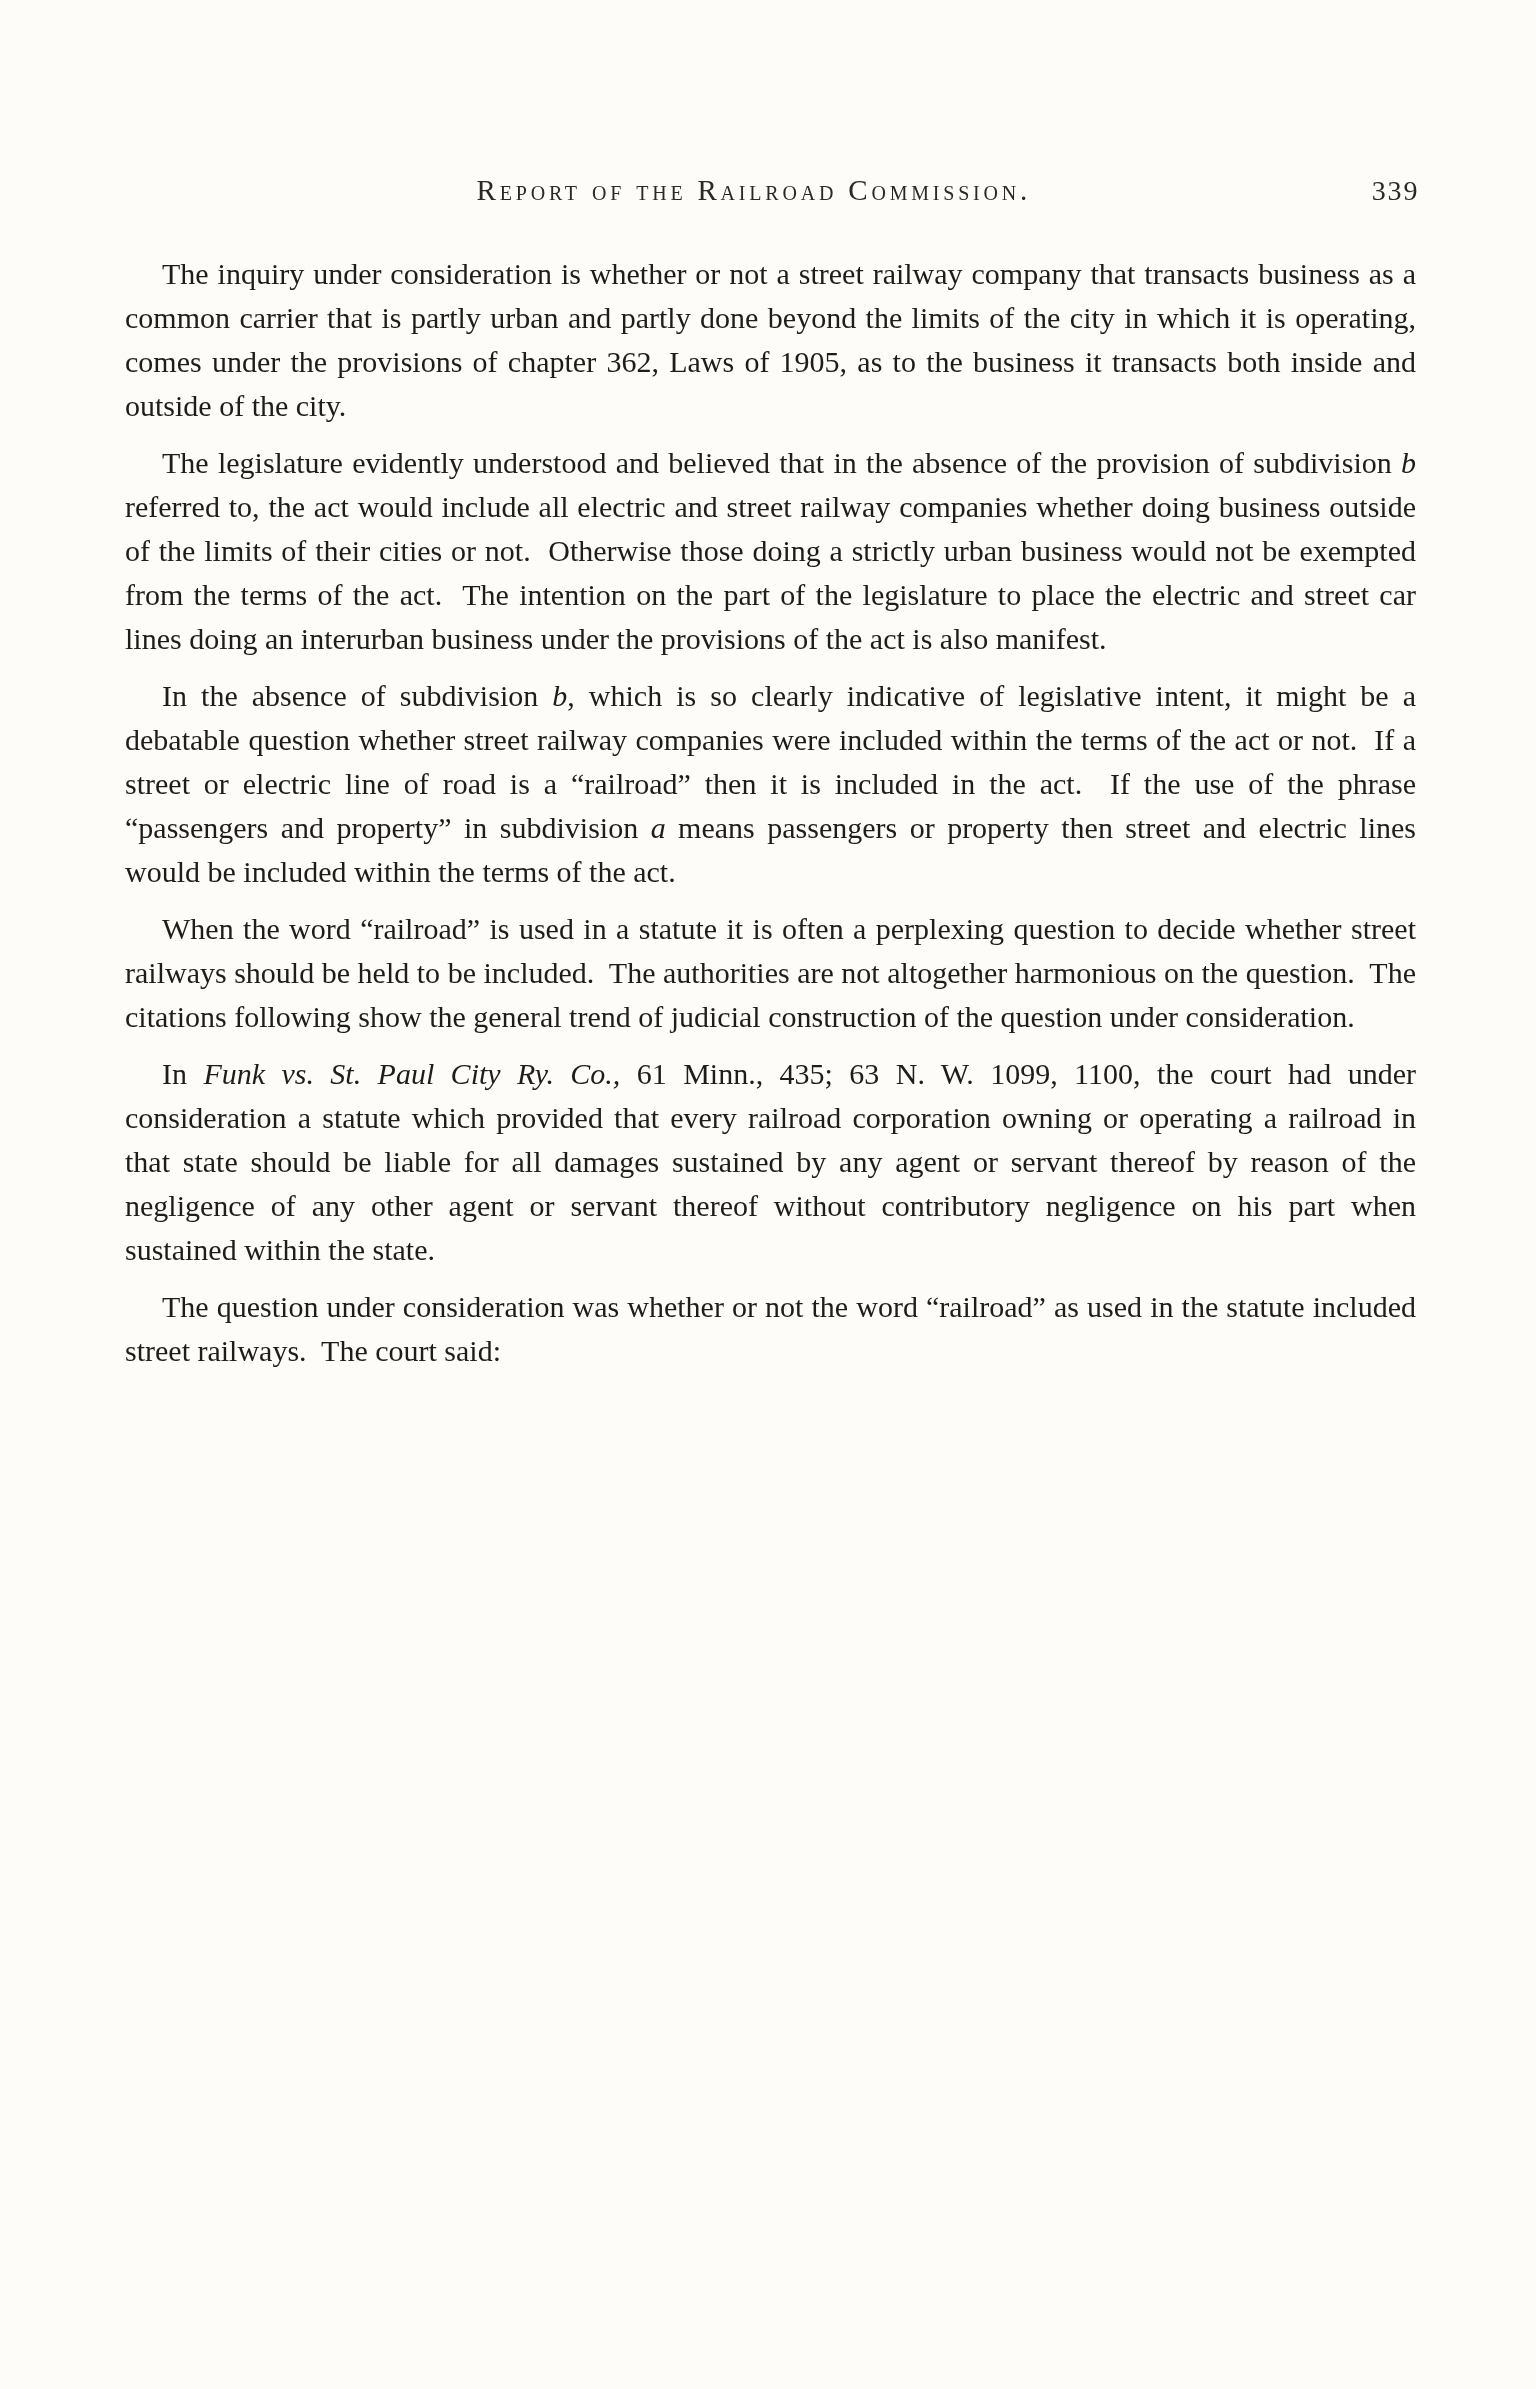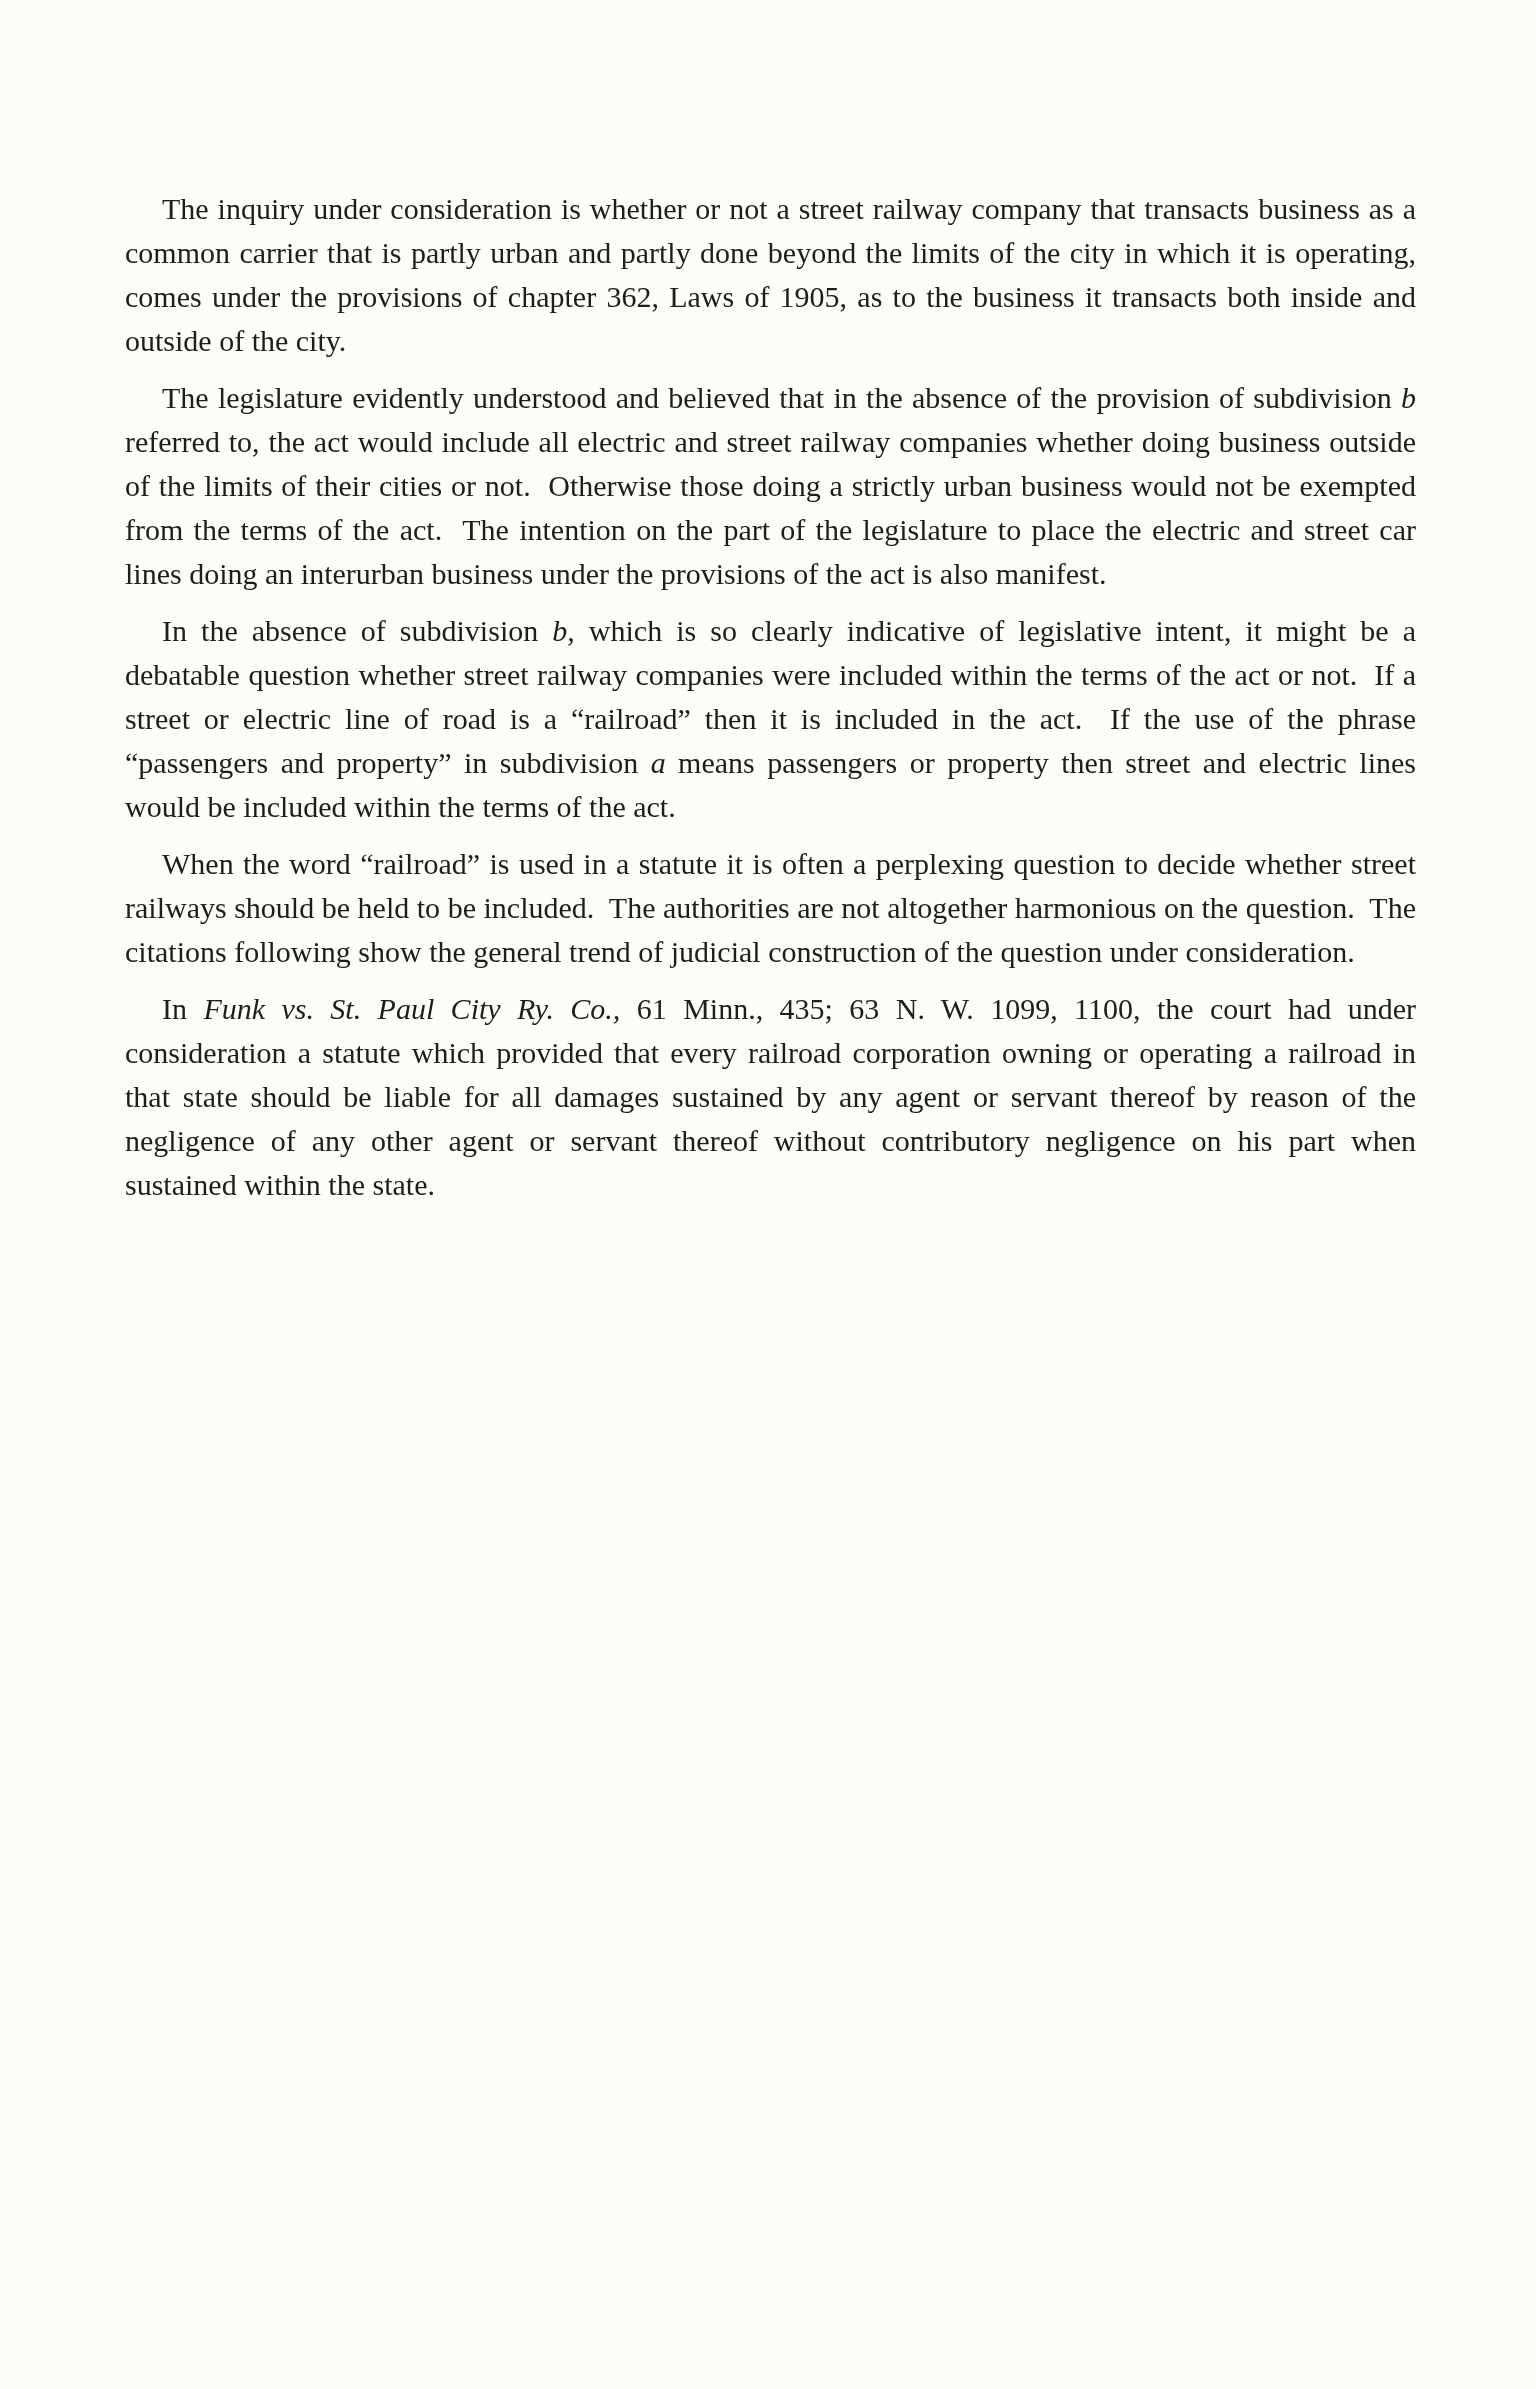--- a/index.html
+++ b/index.html
@@ -60,21 +60,26 @@
     letter-spacing: 0.5px;
   }
   .text-block i {
     font-style: italic;
   }
 </style>
 </head>
 <body>
 
 <div class="scan-page">
+  <div class="page-header">
+    <span class="header-title">Report of the Railroad Commission.</span>
+    <span class="page-number">339</span>
+  </div>
   <div class="text-block">
       <p class="body-para"><span>The inquiry under consideration is whether or not a street railway company that transacts business as a common carrier that is partly urban and partly done beyond the limits of the city in which it is operating, comes under the provisions of chapter 362, Laws of 1905, as to the business it transacts both inside and outside of the city.</span></p>
       <p class="body-para"><span>The legislature evidently understood and believed that in the absence of the provision of subdivision </span><i>b</i><span> referred to, the act would include all electric and street railway companies whether doing business outside of the limits of their cities or not.  Otherwise those doing a strictly urban business would not be exempted from the terms of the act.  The intention on the part of the legislature to place the electric and street car lines doing an interurban business under the provisions of the act is also manifest.</span></p>
       <p class="body-para"><span>In the absence of subdivision </span><i>b</i><span>, which is so clearly indicative of legislative intent, it might be a debatable question whether street railway companies were included within the terms of the act or not.  If a street or electric line of road is a “railroad” then it is included in the act.  If the use of the phrase “passengers and property” in subdivision </span><i>a</i><span> means passengers or property then street and electric lines would be included within the terms of the act.</span></p>
       <p class="body-para"><span>When the word “railroad” is used in a statute it is often a perplexing question to decide whether street railways should be held to be included.  The authorities are not altogether harmonious on the question.  The citations following show the general trend of judicial construction of the question under consideration.</span></p>
       <p class="body-para"><span>In </span><i>Funk vs. St. Paul City Ry. Co.,</i><span> 61 Minn., 435; 63 N. W. 1099, 1100, the court had under consideration a statute which provided that every railroad corporation owning or operating a railroad in that state should be liable for all damages sustained by any agent or servant thereof by reason of the negligence of any other agent or servant thereof without contributory negligence on his part when sustained within the state.</span></p>
+      <p class="body-para"><span>The question under consideration was whether or not the word “railroad” as used in the statute included street railways.  The court said:</span></p>
     </div>
 </div>
 
 
 </body></html>

